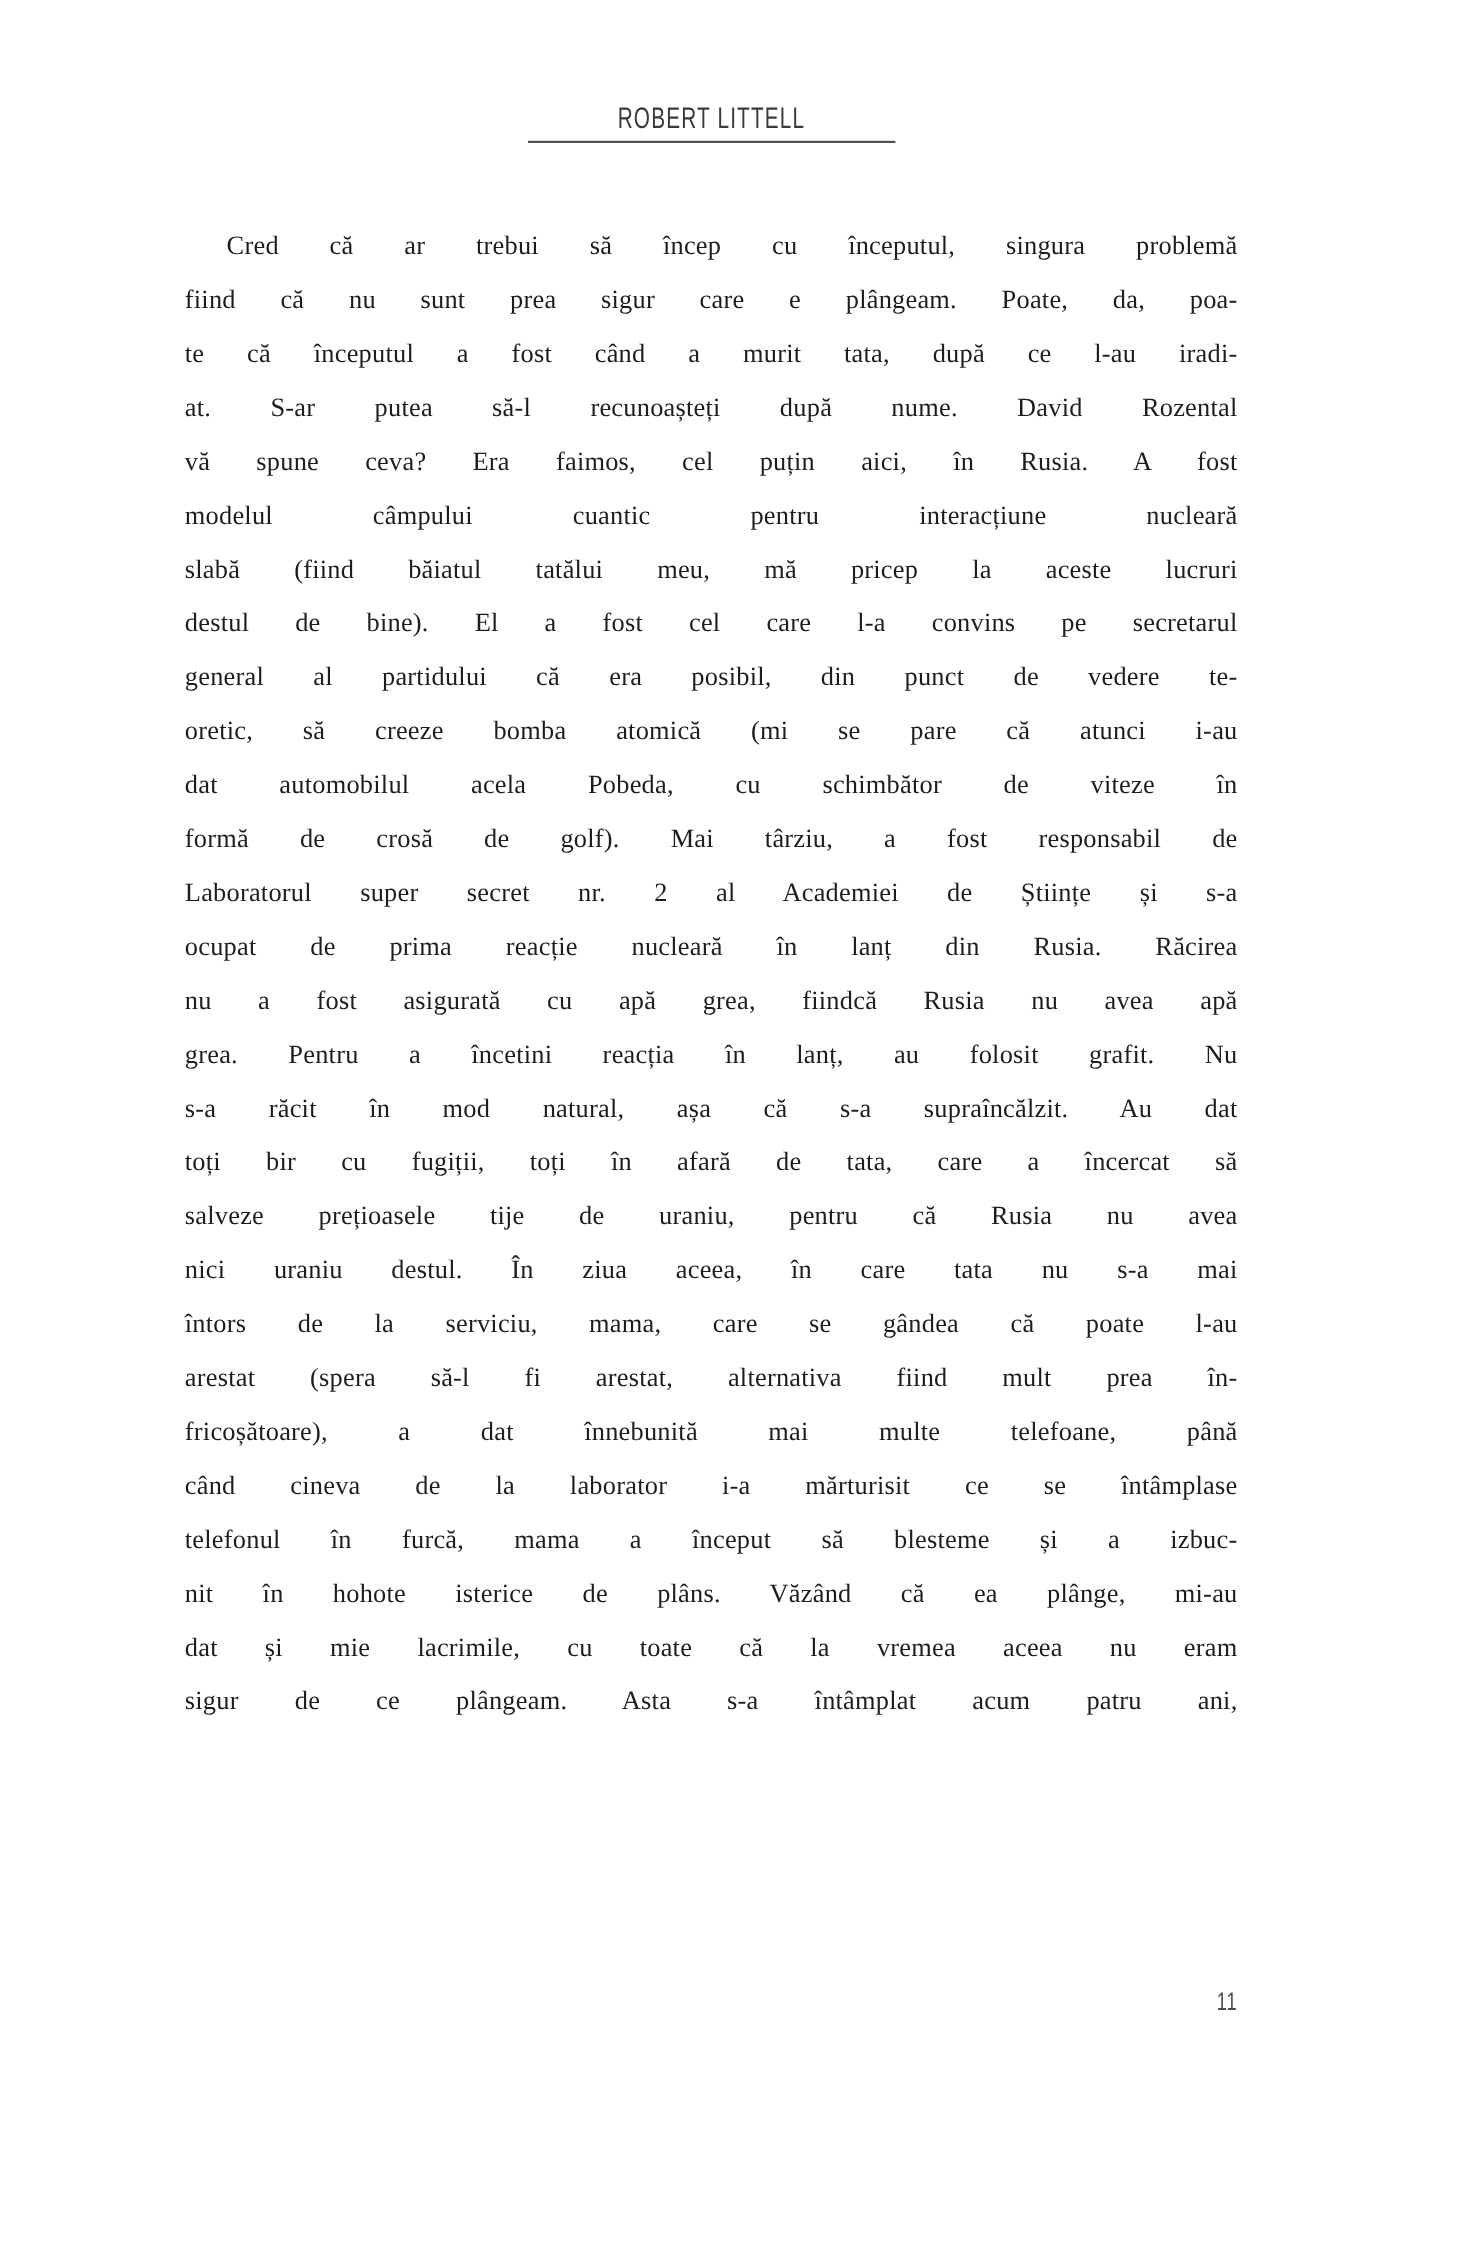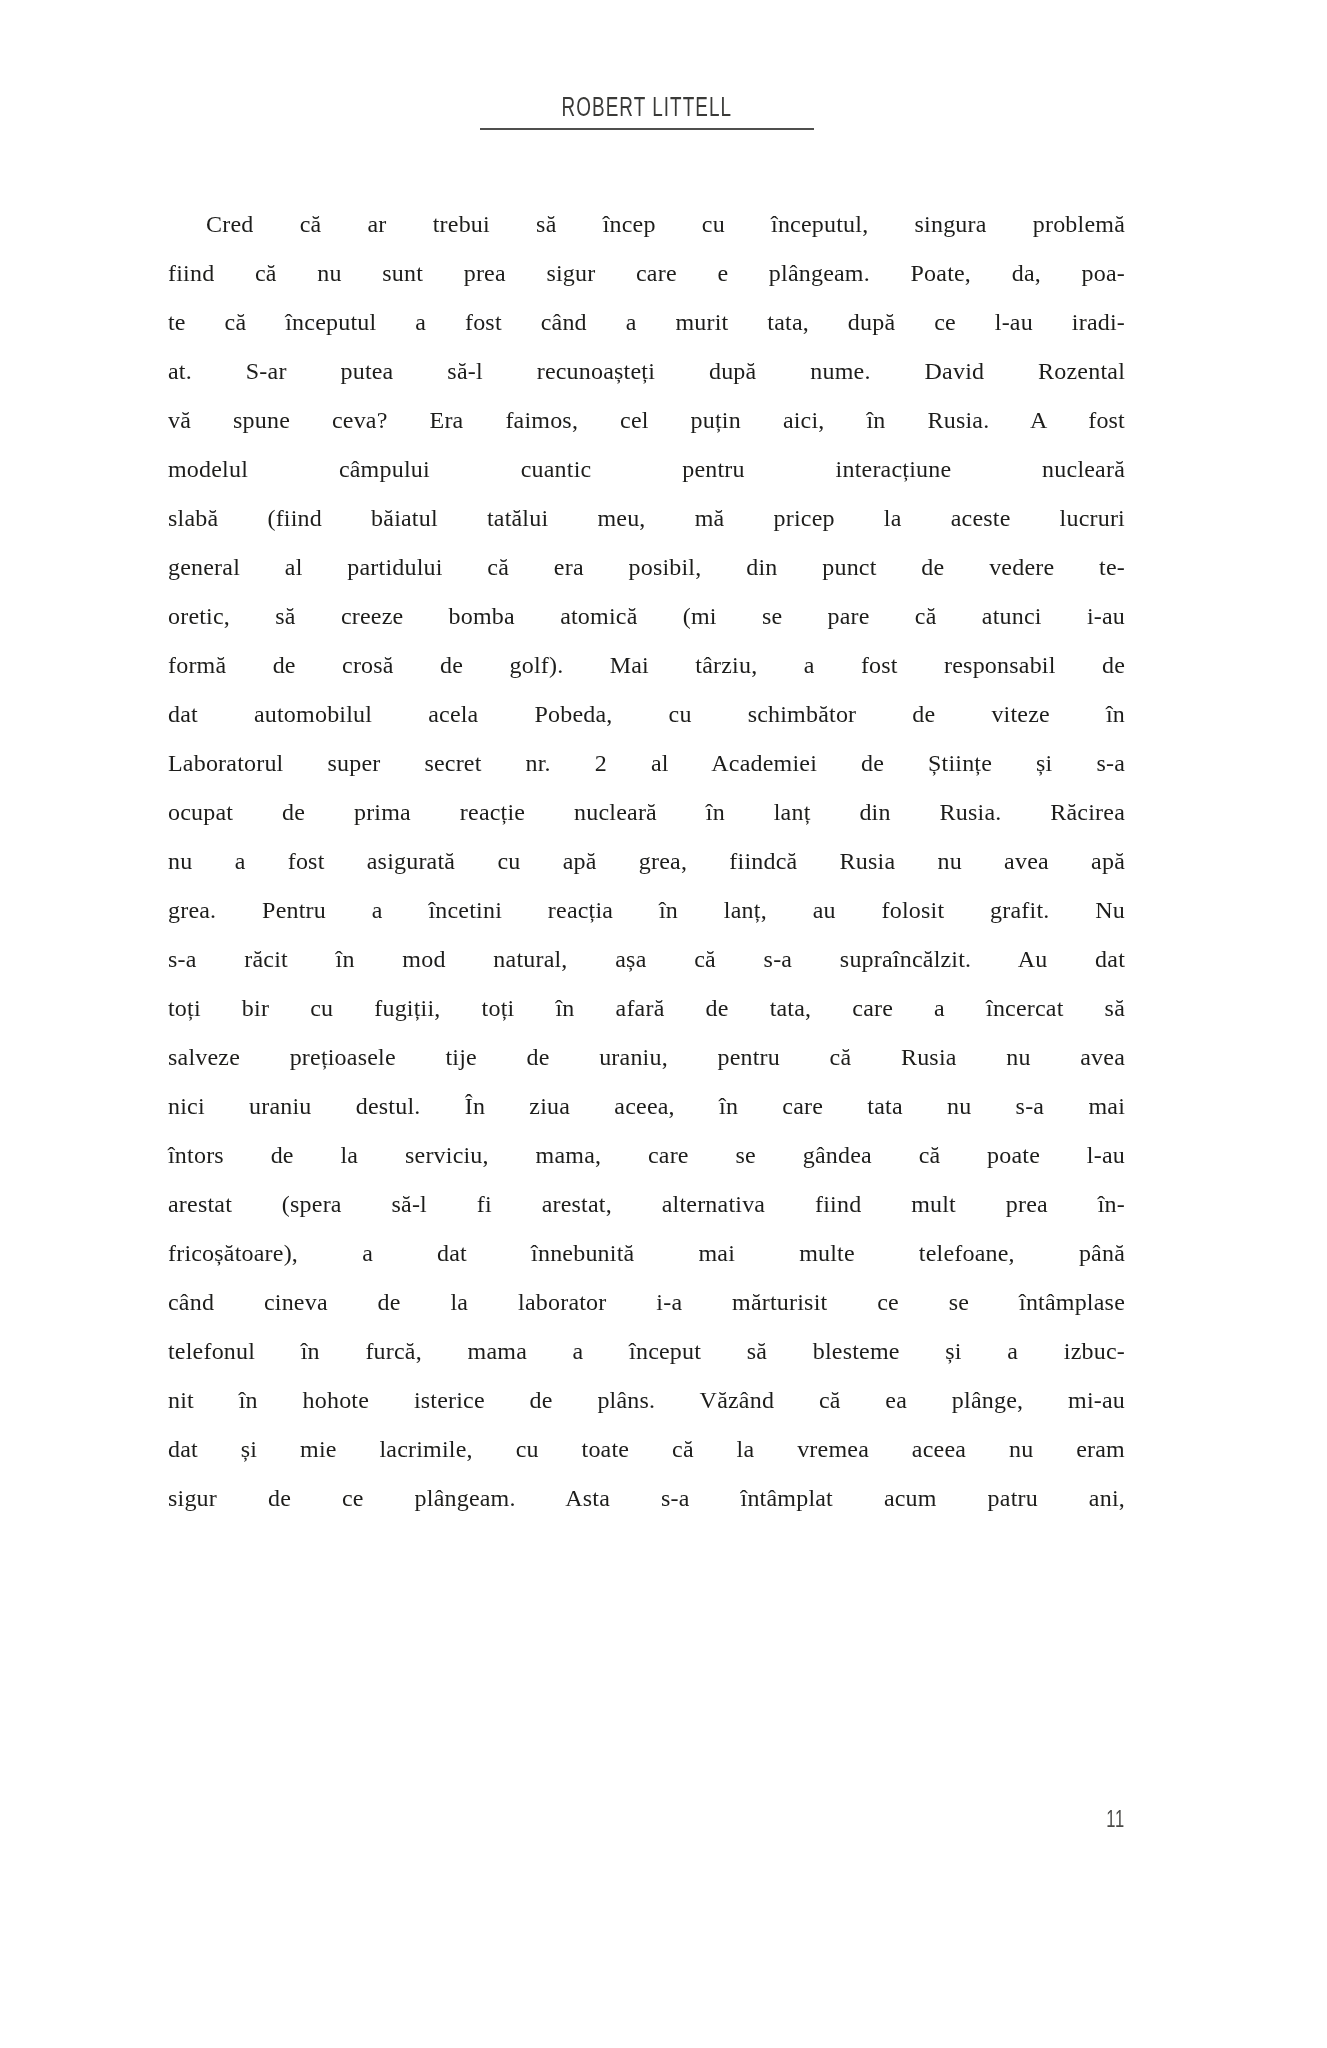--- a/index.html
+++ b/index.html
@@ -99,24 +99,25 @@
     <div class="header-rule"></div>
 
     <div class="paragraph">
         <div class="text-line indent">Cred că ar trebui să încep cu începutul, singura problemă</div>
         <div class="text-line">fiind că nu sunt prea sigur care e plângeam. Poate, da, poa-</div>
         <div class="text-line">te că începutul a fost când a murit tata, după ce l-au iradi-</div>
         <div class="text-line">at. S-ar putea să-l recunoașteți după nume. David Rozental</div>
         <div class="text-line">vă spune ceva? Era faimos, cel puțin aici, în Rusia. A fost</div>
         <div class="text-line">modelul câmpului cuantic pentru interacțiune nucleară</div>
         <div class="text-line">slabă (fiind băiatul tatălui meu, mă pricep la aceste lucruri</div>
+        <div class="text-line">destul de bine). El a fost cel care l-a convins pe secretarul</div>
         <div class="text-line">general al partidului că era posibil, din punct de vedere te-</div>
         <div class="text-line">oretic, să creeze bomba atomică (mi se pare că atunci i-au</div>
+        <div class="text-line">dat automobilul acela Pobeda, cu schimbător de viteze în</div>
         <div class="text-line">formă de crosă de golf). Mai târziu, a fost responsabil de</div>
-        <div class="text-line">dat automobilul acela Pobeda, cu schimbător de viteze în</div>
         <div class="text-line">Laboratorul super secret nr. 2 al Academiei de Științe și s-a</div>
         <div class="text-line">ocupat de prima reacție nucleară în lanț din Rusia. Răcirea</div>
         <div class="text-line">nu a fost asigurată cu apă grea, fiindcă Rusia nu avea apă</div>
         <div class="text-line">grea. Pentru a încetini reacția în lanț, au folosit grafit. Nu</div>
         <div class="text-line">s-a răcit în mod natural, așa că s-a supraîncălzit. Au dat</div>
         <div class="text-line">toți bir cu fugiții, toți în afară de tata, care a încercat să</div>
         <div class="text-line">salveze prețioasele tije de uraniu, pentru că Rusia nu avea</div>
         <div class="text-line">nici uraniu destul. În ziua aceea, în care tata nu s-a mai</div>
         <div class="text-line">întors de la serviciu, mama, care se gândea că poate l-au</div>
         <div class="text-line">arestat (spera să-l fi arestat, alternativa fiind mult prea în-</div>

